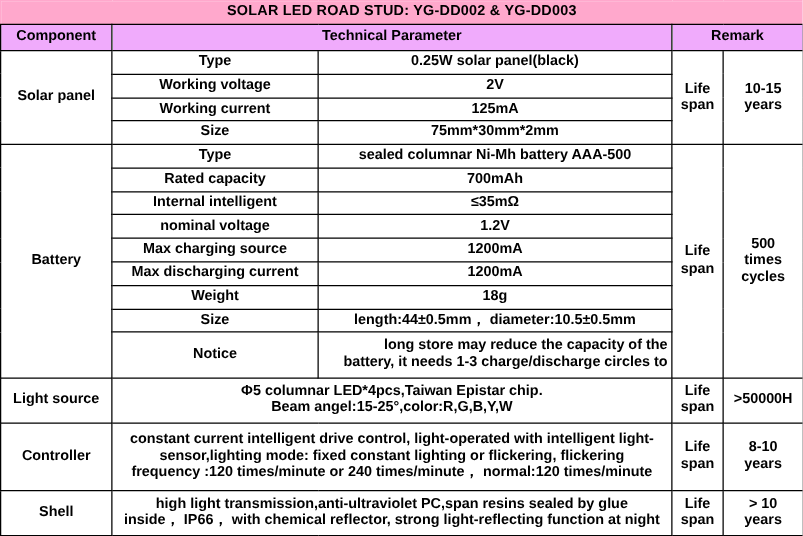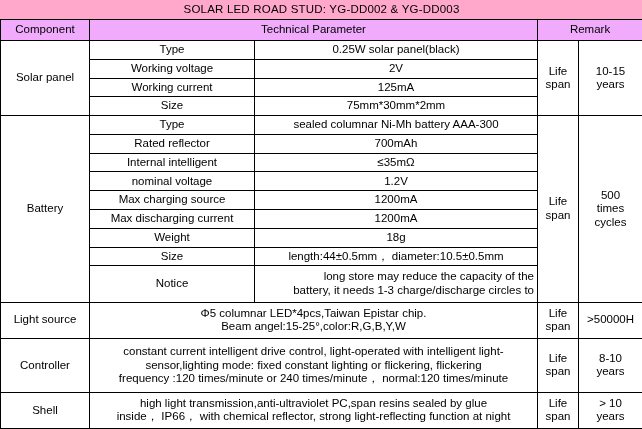--- a/index.html
+++ b/index.html
@@ -16,21 +16,21 @@
   }
   #spec-table {
     width: 642px;
     height: 429px;
     border-collapse: collapse;
     table-layout: fixed;
     background: #ffffff;
   }
   #spec-table td, #spec-table th {
     border: 1px solid #000000;
-    font-weight: normal;
+    font-weight: bold;
     font-size: 11.5px;
     line-height: 1.18;
     padding: 0 3px;
     text-align: center;
     vertical-align: middle;
     overflow: hidden;
     white-space: nowrap;
   }
   .title-cell {
     background: #ffa8cc;
@@ -127,33 +127,33 @@
       <td class="param-val">125mA</td>
     </tr>
     <tr>
       <td class="param-name">Size</td>
       <td class="param-val">75mm*30mm*2mm</td>
     </tr>
 
     <tr>
       <td class="comp-cell" rowspan="9">Battery</td>
       <td class="param-name">Type</td>
-      <td class="param-val">sealed columnar Ni-Mh battery AAA-300</td>
+      <td class="param-val">sealed columnar Ni-Mh battery AAA-500</td>
       <td class="remark-life two-line" rowspan="9">
         <span class="ln">Life</span>
         <span class="ln">span</span>
       </td>
       <td class="remark-val two-line" rowspan="9">
         <span class="ln">500</span>
         <span class="ln">times</span>
         <span class="ln">cycles</span>
       </td>
     </tr>
     <tr>
-      <td class="param-name">Rated reflector</td>
+      <td class="param-name">Rated capacity</td>
       <td class="param-val">700mAh</td>
     </tr>
     <tr>
       <td class="param-name">Internal intelligent</td>
       <td class="param-val">≤35mΩ</td>
     </tr>
     <tr>
       <td class="param-name">nominal voltage</td>
       <td class="param-val">1.2V</td>
     </tr>

